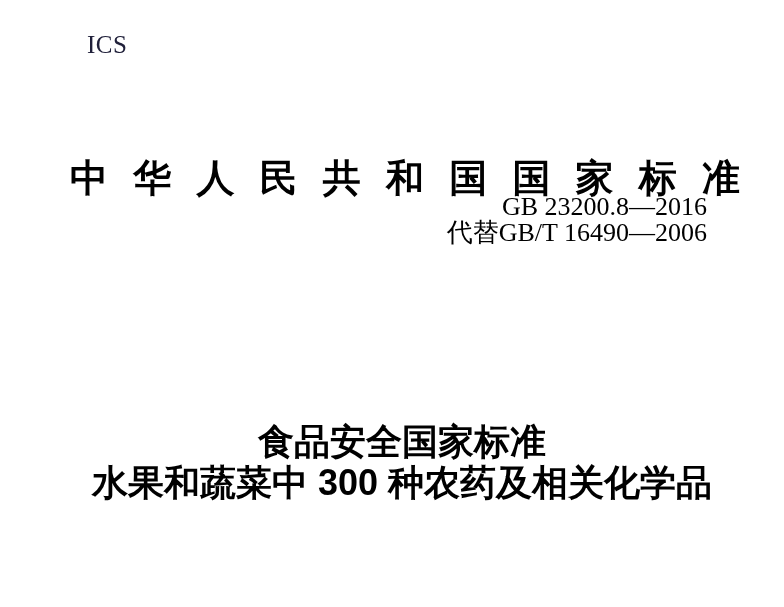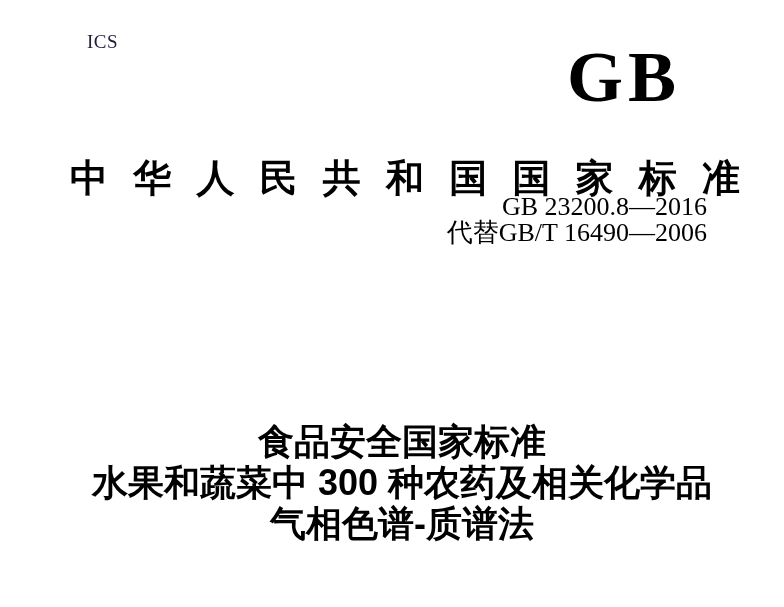--- a/index.html
+++ b/index.html
@@ -14,21 +14,21 @@
     background: #ffffff;
     overflow: hidden;
     font-family: "Liberation Serif", serif;
     color: #000000;
   }
   .ics {
     position: absolute;
     left: 87px;
     top: 31px;
     font-family: "Liberation Serif", serif;
-    font-size: 19px;
+    font-size: 25px;
     font-weight: normal;
     color: #20203a;
     letter-spacing: 0.5px;
   }
   .gb-logo {
     position: absolute;
     left: 567px;
     top: 41px;
     font-family: "Liberation Serif", serif;
     font-size: 72px;
@@ -76,28 +76,26 @@
   }
   .title-line { white-space: nowrap; text-align: center; }
 </style>
 </head>
 <body>
 
 <div class="page">
 
   <div class="ics">ICS</div>
 
-  <div class="gb-logo">GB</div>
 
   <div class="national-heading">中华人民共和国国家标准</div>
 
   <div class="std-numbers">
     <div>GB 23200.8—2016</div>
     <div>代替GB/T 16490—2006</div>
   </div>
 
   <div class="title-block">
     <div class="title-line">食品安全国家标准</div>
     <div class="title-line">水果和蔬菜中 300 种农药及相关化学品</div>
-    <div class="title-line">气相色谱-质谱法</div>
   </div>
 
 </div>
 
 </body></html>

